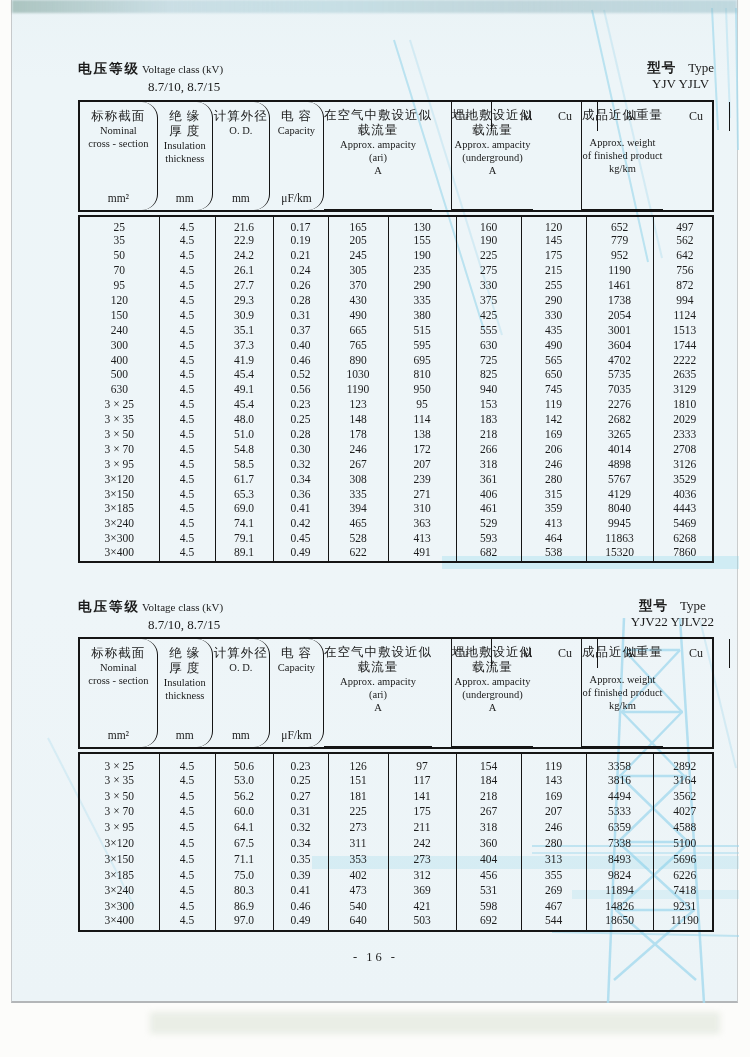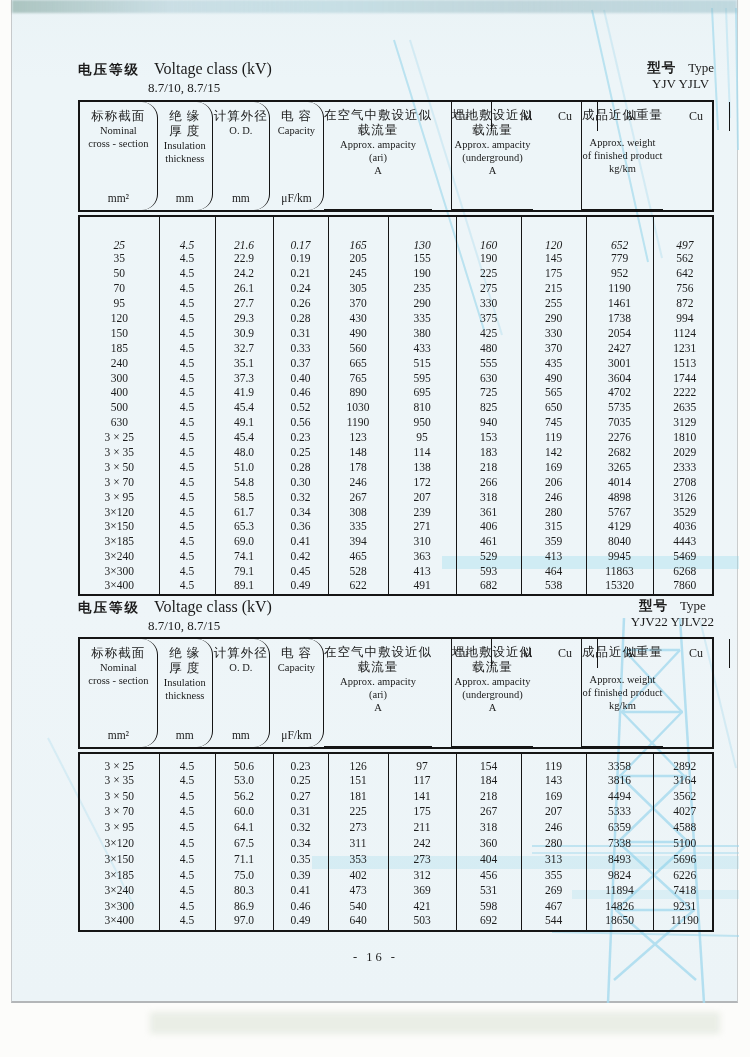--- a/index.html
+++ b/index.html
@@ -16,21 +16,21 @@
           background:linear-gradient(90deg,rgba(110,150,140,.50),rgba(120,170,185,.28) 22%,rgba(150,195,205,.42) 45%,rgba(115,160,170,.35) 70%,rgba(150,190,200,.5));
           filter:blur(1px); }
   .underband { position:absolute; left:150px; top:1012px; width:570px; height:22px;
           background:rgba(185,200,180,.28); filter:blur(3px); }
   svg.watermark { position:absolute; left:0; top:0; width:727px; height:1003px; }
 
   
   .sec-head { position:absolute; left:66px; width:636px; }
   .vc-line1 { font-size:13px; }
   .vc-zh { letter-spacing:2px; font-weight:bold; font-size:13.5px; }
-  .vc-en { margin-left:14px; font-size:16px; }
+  .vc-en { margin-left:2px; font-size:11px; }
   .vc-line2 { font-size:13px; margin-left:70px; margin-top:1px; }
   .type-block { position:absolute; right:0; top:0; text-align:center; font-size:13px; line-height:16px; }
   .type-zh { letter-spacing:1px; font-weight:bold; font-size:13.5px; margin-right:12px; }
 
   
   .tbl { position:absolute; left:66px; width:636px; }
   .headerbox { height:112px; border:2px solid #151515; display:flex; background:transparent; }
   .hcol { display:flex; flex-direction:column; align-items:center; text-align:center;
           border-right:1.6px solid #151515; padding:7px 1px 5px;border-radius:16px; }
   .hcol:last-child, .hgroup:last-child { border-right:none; }
@@ -44,21 +44,21 @@
           border-right:1.6px solid #151515; font-size:12px; }
   .gsub:last-child { border-right:none; }
 
   .databox { margin-top:3px; border:2px solid #151515; }
   table.data { border-collapse:collapse; table-layout:fixed; width:100%; }
   table.data td { border-right:1.5px solid #151515; text-align:center;
                   font-size:11.5px; padding:0; white-space:nowrap; }
   table.data td:last-child { border-right:none;margin-left:44px; }
   #table1 td { height:14.9px; }
   #table2 td { height:15.8px; }
-  #table1 tr:first-child td { padding-top:22px;font-style:italic; }
+  #table1 tr:first-child td { padding-top:4px; }
   #table1 tr:last-child td { padding-bottom:3px; }
   #table2 tr:first-child td { padding-top:6px; }
   #table2 tr:last-child td { padding-bottom:4px; }
 
   
   .w1{width:79px;} .w2{width:56px;} .w3{width:58px;} .w4{width:55px;}
   .w5{width:60px;} .w6{width:68px;} .w7{width:65px;} .w8{width:65px;}
   .w9{width:67px;} .w10{width:63px;}
   .g1{width:128px;} .g2{width:130px;} .g3{width:130px;}
 
@@ -282,32 +282,20 @@
                 <td>30.9</td>
                 <td>0.31</td>
                 <td>490</td>
                 <td>380</td>
                 <td>425</td>
                 <td>330</td>
                 <td>2054</td>
                 <td>1124</td>
               </tr>
               <tr>
-                <td>185</td>
-                <td>4.5</td>
-                <td>32.7</td>
-                <td>0.33</td>
-                <td>560</td>
-                <td>433</td>
-                <td>480</td>
-                <td>370</td>
-                <td>2427</td>
-                <td>1231</td>
-              </tr>
-              <tr>
                 <td>240</td>
                 <td>4.5</td>
                 <td>35.1</td>
                 <td>0.37</td>
                 <td>665</td>
                 <td>515</td>
                 <td>555</td>
                 <td>435</td>
                 <td>3001</td>
                 <td>1513</td>

